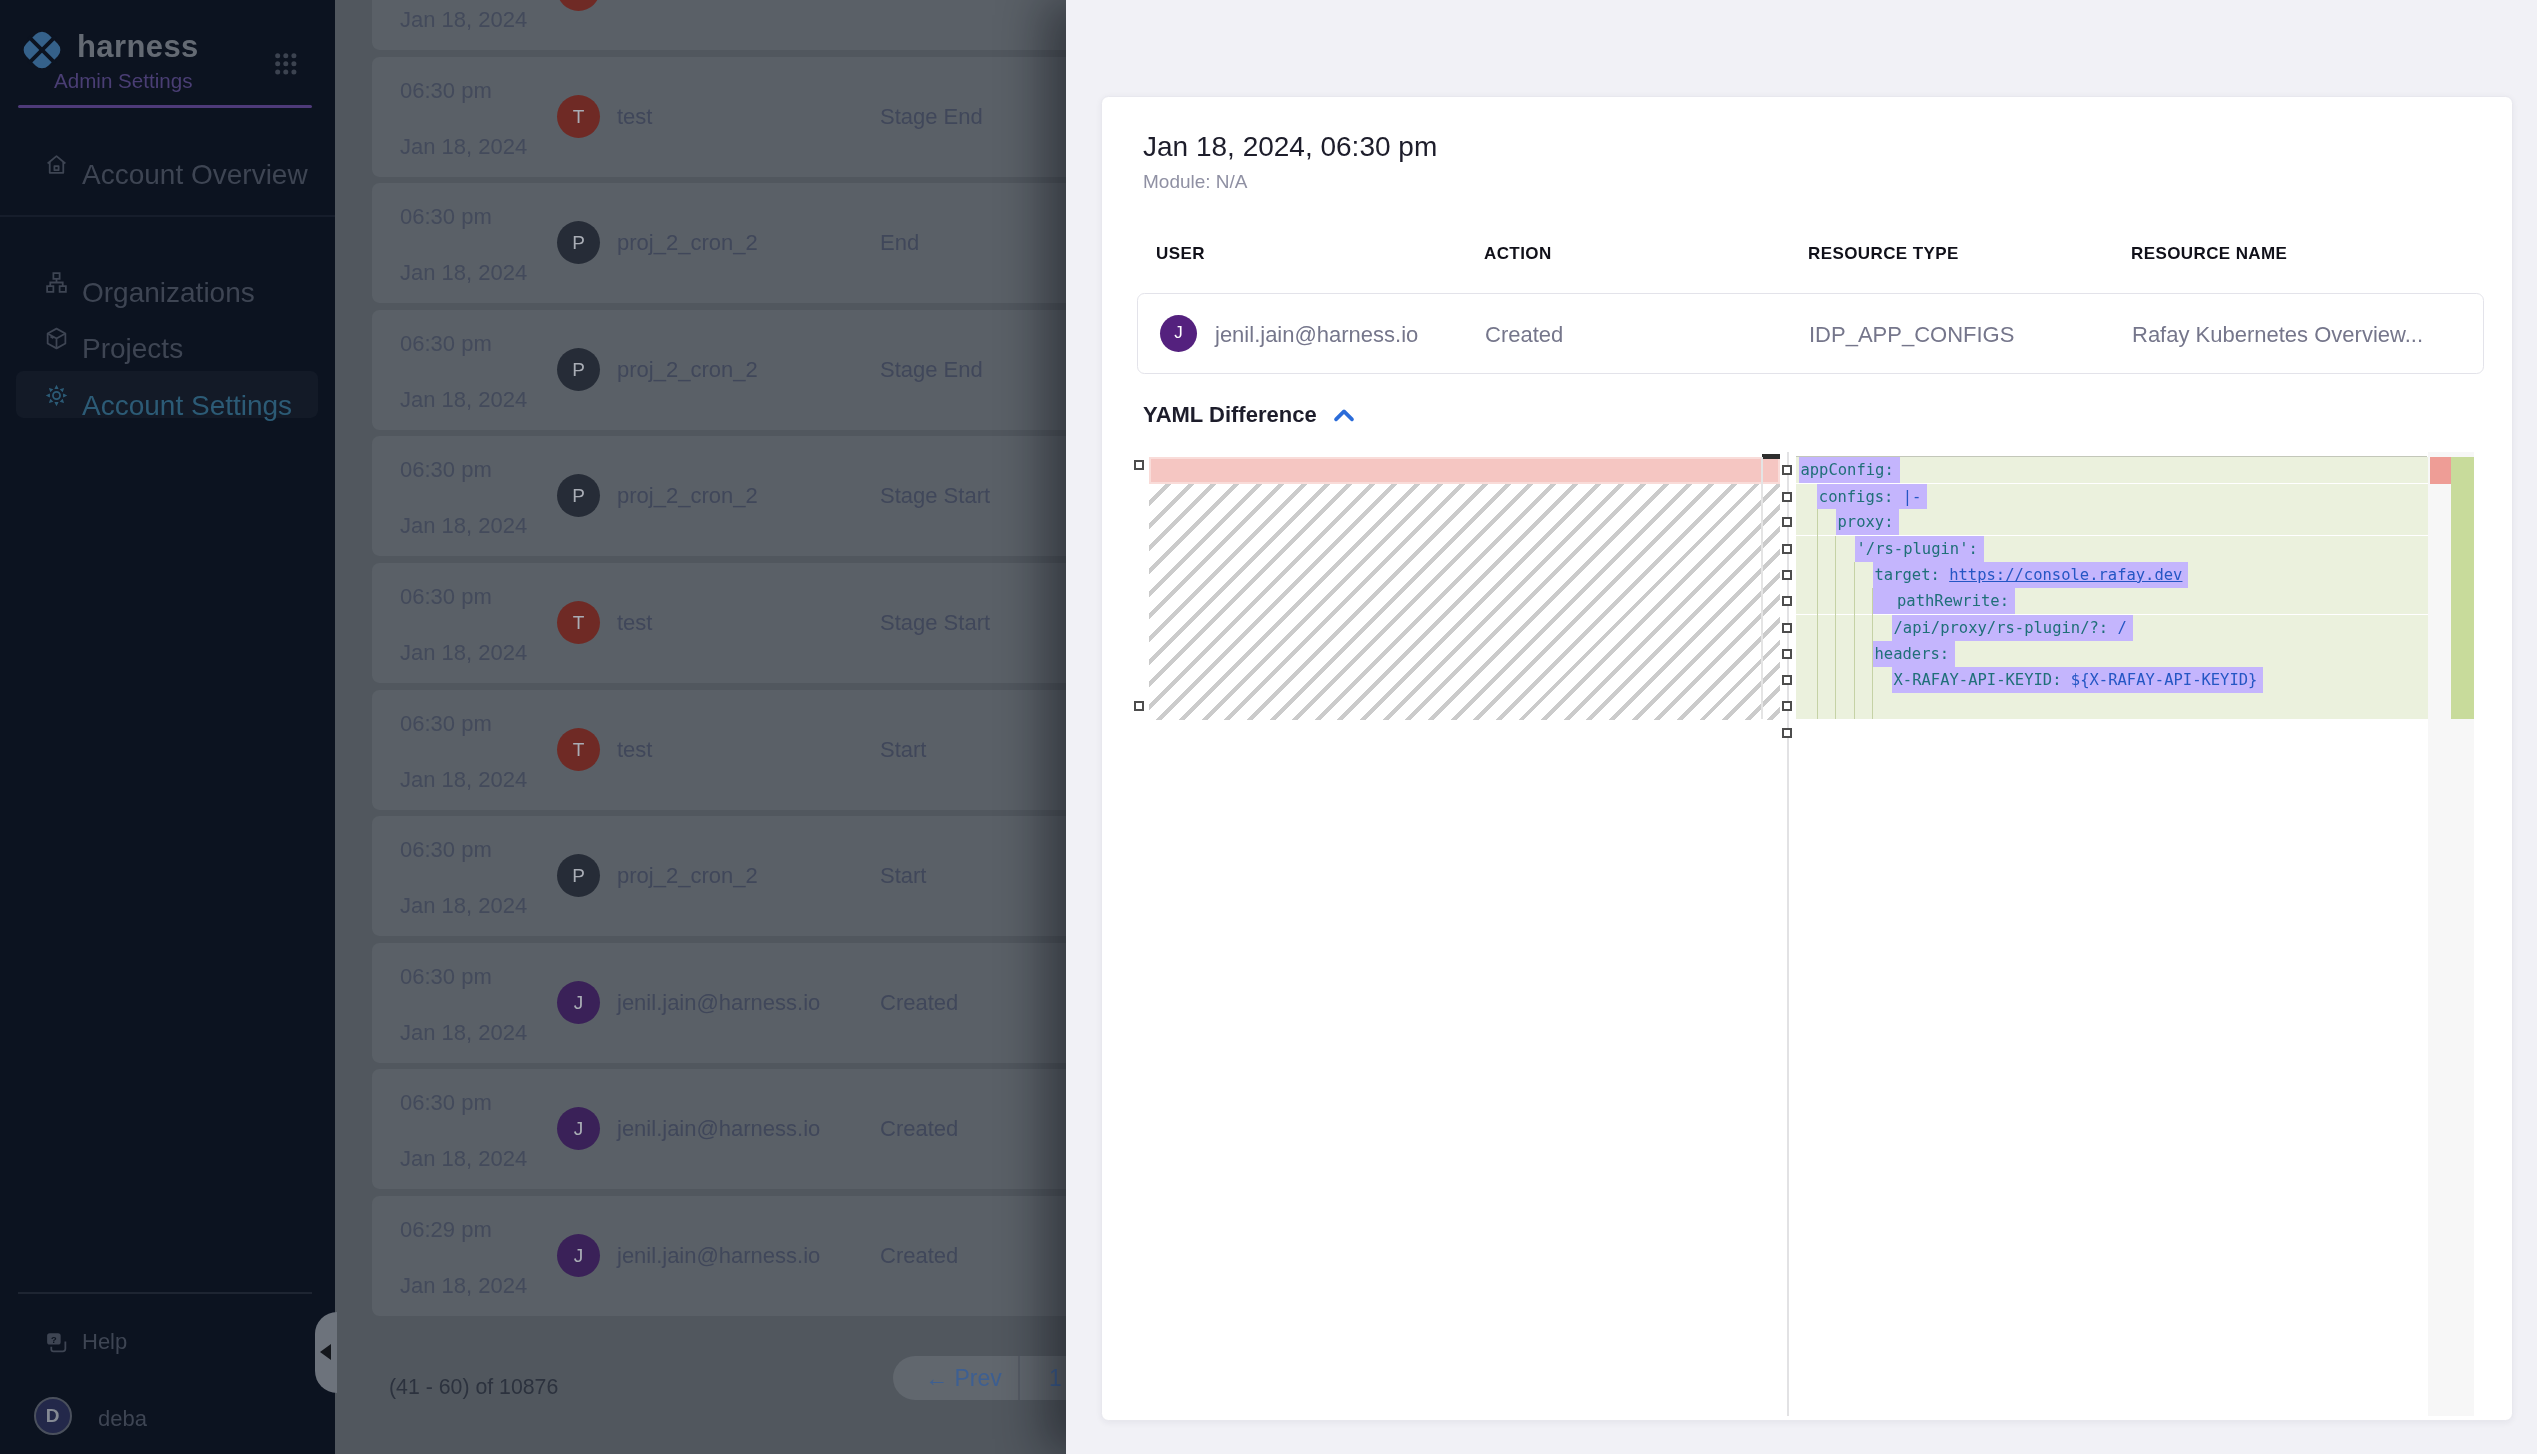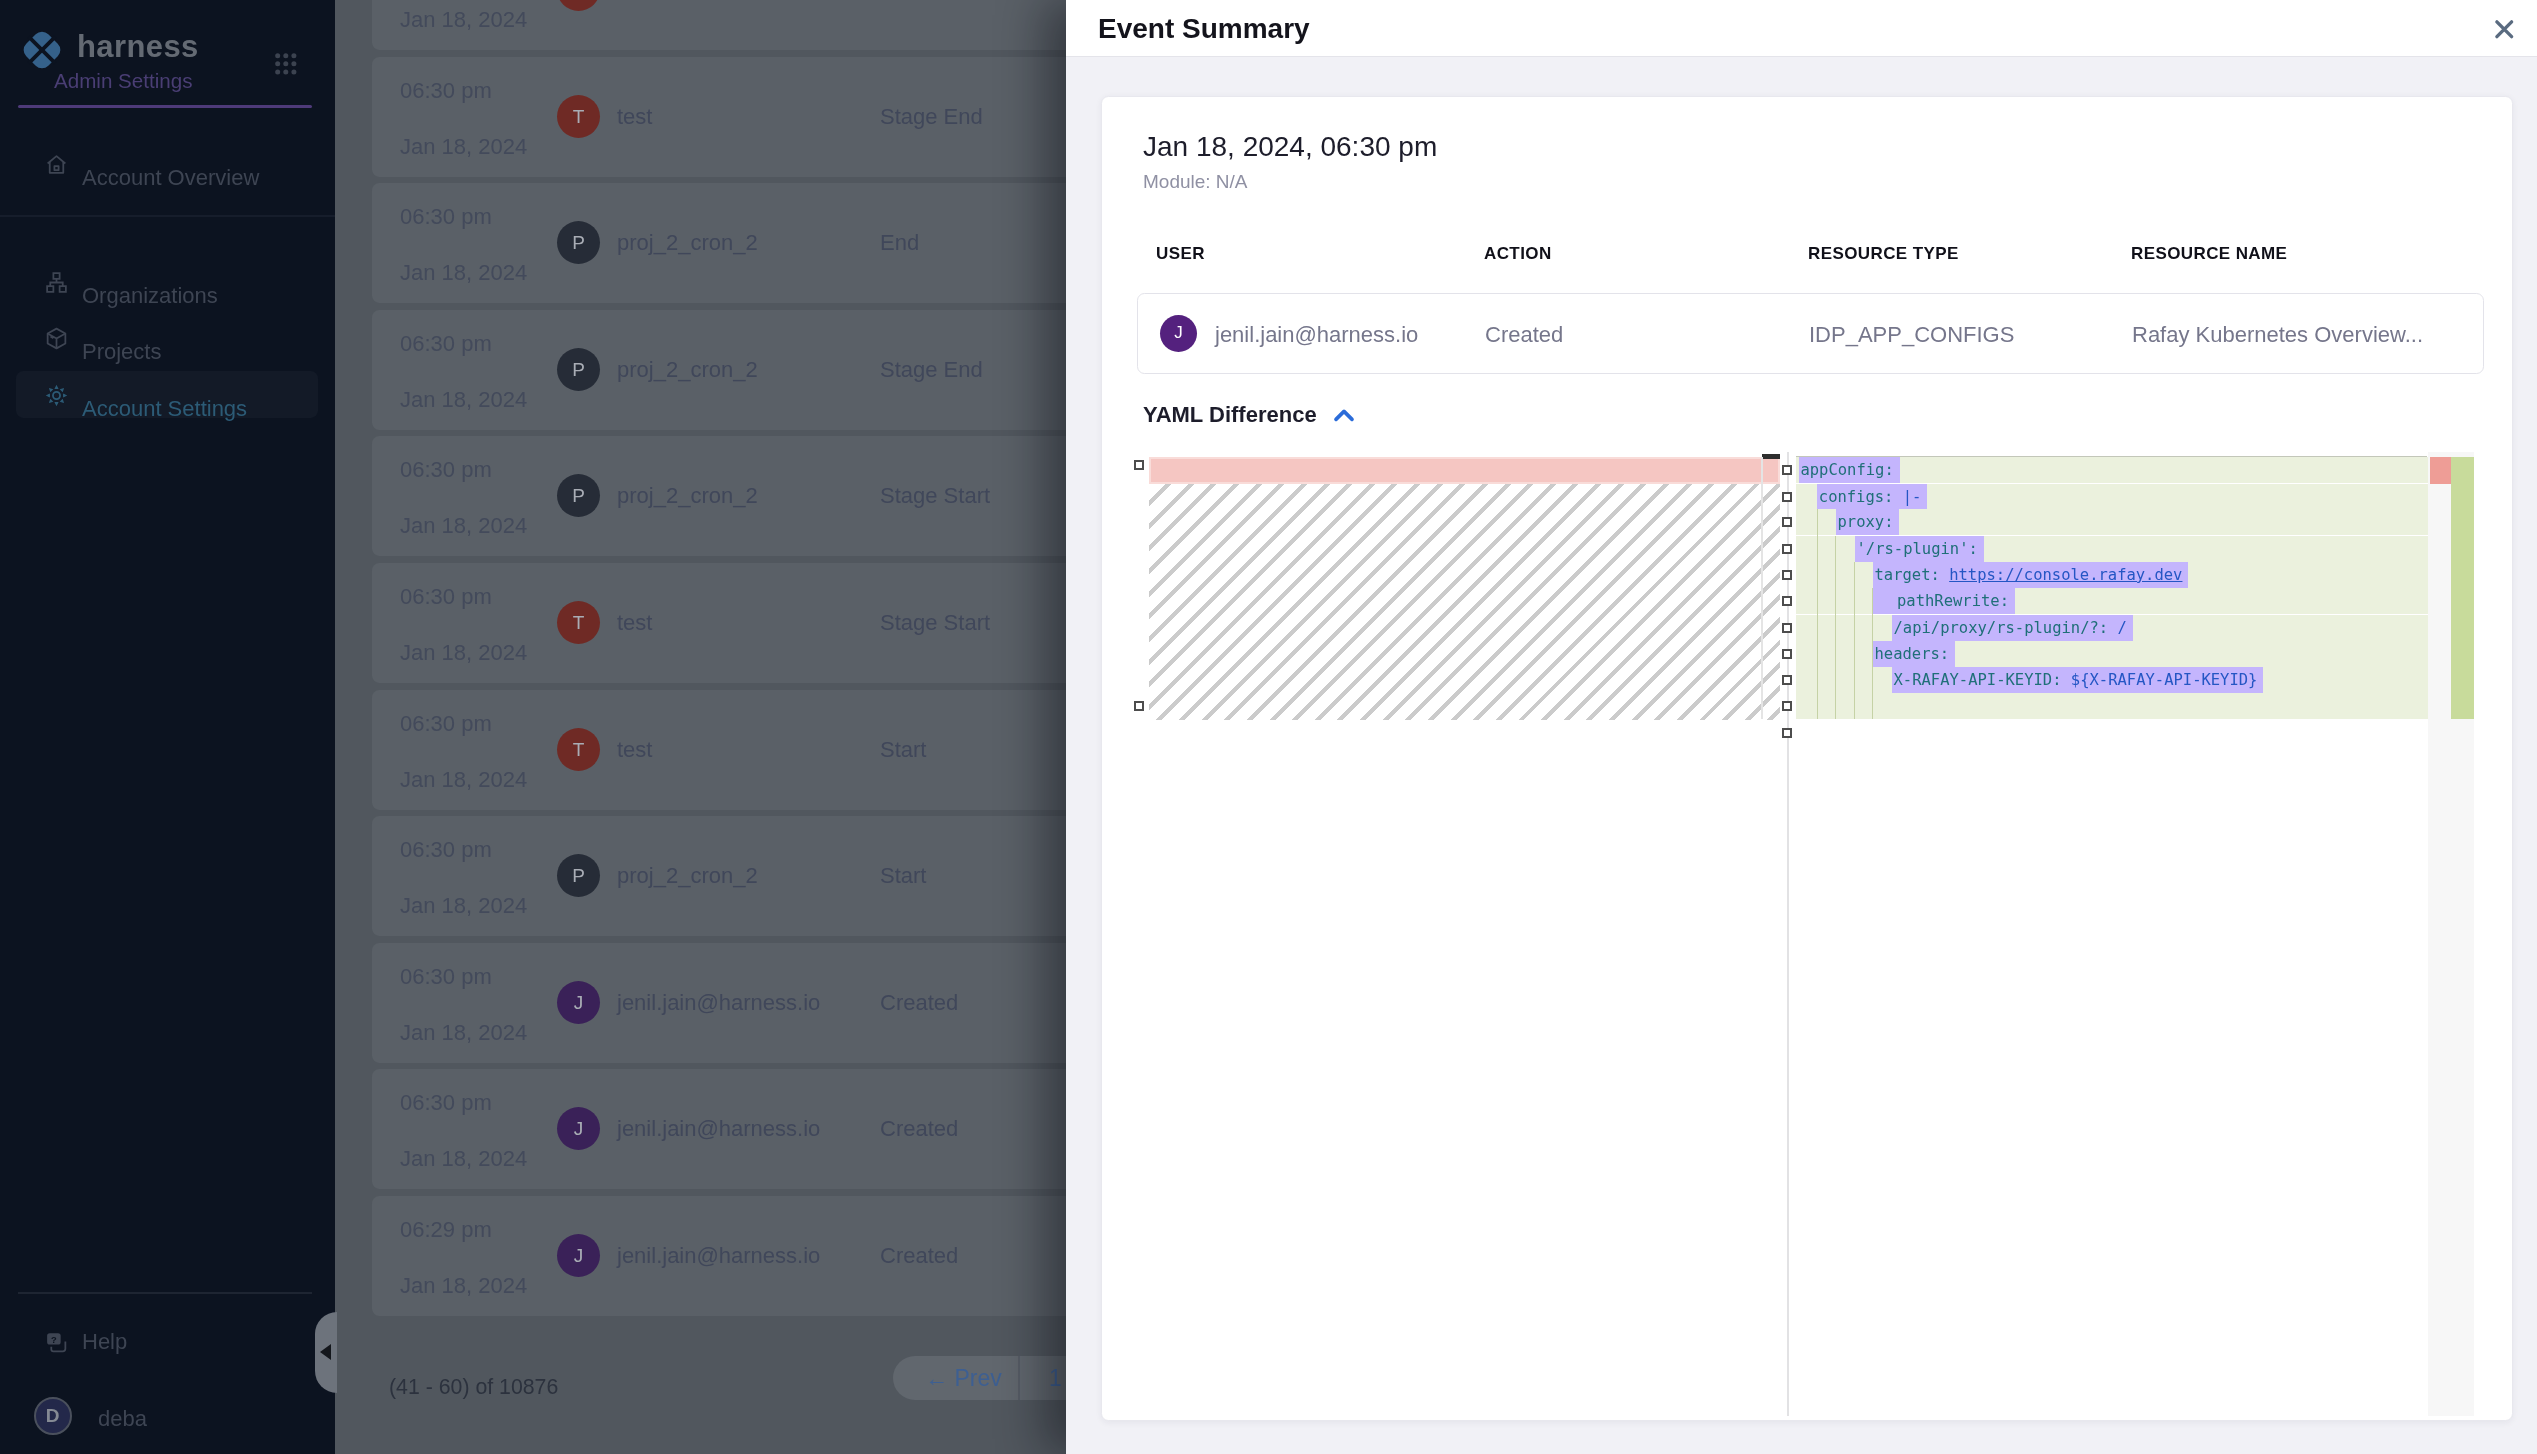--- a/index.html
+++ b/index.html
@@ -10,21 +10,21 @@
   
   .sidebar{position:absolute;left:0;top:0;width:335px;height:1454px;background:#0c1320;z-index:2;}
   .logo-icon{position:absolute;left:19px;top:26.5px;width:46px;height:46px;}
   .logo-text{position:absolute;left:77px;top:29px;font-size:31px;font-weight:700;color:#646a73;letter-spacing:0.4px;}
   .grid-icon{position:absolute;left:274px;top:52px;width:23.6px;height:23.6px;cursor:pointer;}
   .sidebar-subtitle{position:absolute;left:54px;top:69px;font-size:20.6px;color:#4a3e74;}
   .logo-divider{position:absolute;left:17.7px;top:105px;width:294px;height:2.9px;background:#4e3a79;border-radius:1.5px;}
   .nav-divider{position:absolute;left:0;top:215px;width:335px;height:1.5px;background:#161d2b;}
   .nav-item{position:absolute;left:16px;width:302px;height:47px;border-radius:7.4px;cursor:pointer;}
   .nav-item .nav-icon{position:absolute;left:28px;top:11.8px;width:25px;height:25px;color:#3e4553;}
-  .nav-item .nav-label{position:absolute;left:66px;top:25px;font-size:22px;color:#3e4553;white-space:nowrap;}
+  .nav-item .nav-label{position:absolute;left:66px;top:19px;font-size:28px;color:#3e4553;white-space:nowrap;}
   .nav-item.active{background:#131a27;}
   .nav-item.active .nav-label,.nav-item.active .nav-icon{color:#2c5b76;text-align:center;}
   .bottom-divider{position:absolute;left:17.7px;top:1292px;width:294px;height:1.5px;background:#2027354d;background:#1e2532;}
   .help-item{position:absolute;left:16px;top:1318px;width:302px;height:47px;cursor:pointer;}
   .help-item .nav-icon{position:absolute;left:28px;top:11.8px;width:25px;height:25px;color:#3e4553;}
   .help-item .nav-label{position:absolute;left:66px;top:11px;font-size:22px;color:#3e4553;}
   .user-item{position:absolute;left:16px;top:1394px;width:302px;height:53px;cursor:pointer;}
   .user-avatar{position:absolute;left:17.7px;top:2.9px;width:38px;height:38px;border-radius:50%;
                background:#23284a;border:2.9px solid #4a505c;color:#858a94;font-size:19px;font-weight:700;
                display:flex;align-items:center;justify-content:center;}
@@ -269,28 +269,20 @@
       </div>
     <div class="pagination-range">(41 - 60) of 10876</div>
     <div class="pager-pill">
       <span class="pager-prev"><span>←</span> <span>Prev</span></span>
       <span class="pager-div"></span>
       <span class="pager-page">1</span>
     </div>
   </main>
 
   <section class="drawer">
-    <header class="drawer-header">
-      <span class="drawer-title">Event Summary</span>
-      <span class="close-btn">
-        <svg width="26.5" height="26.5" viewBox="0 0 36 36">
-          <path d="M8 8 L28 28 M28 8 L8 28" stroke="#5a6b80" stroke-width="4.6" stroke-linecap="round"></path>
-        </svg>
-      </span>
-    </header>
 
     <div class="evt-card">
       <div class="evt-date">Jan 18, 2024, 06:30 pm</div>
       <div class="evt-module">Module: N/A</div>
 
       <span class="th th-user">USER</span>
       <span class="th th-action">ACTION</span>
       <span class="th th-rtype">RESOURCE TYPE</span>
       <span class="th th-rname">RESOURCE NAME</span>
 

